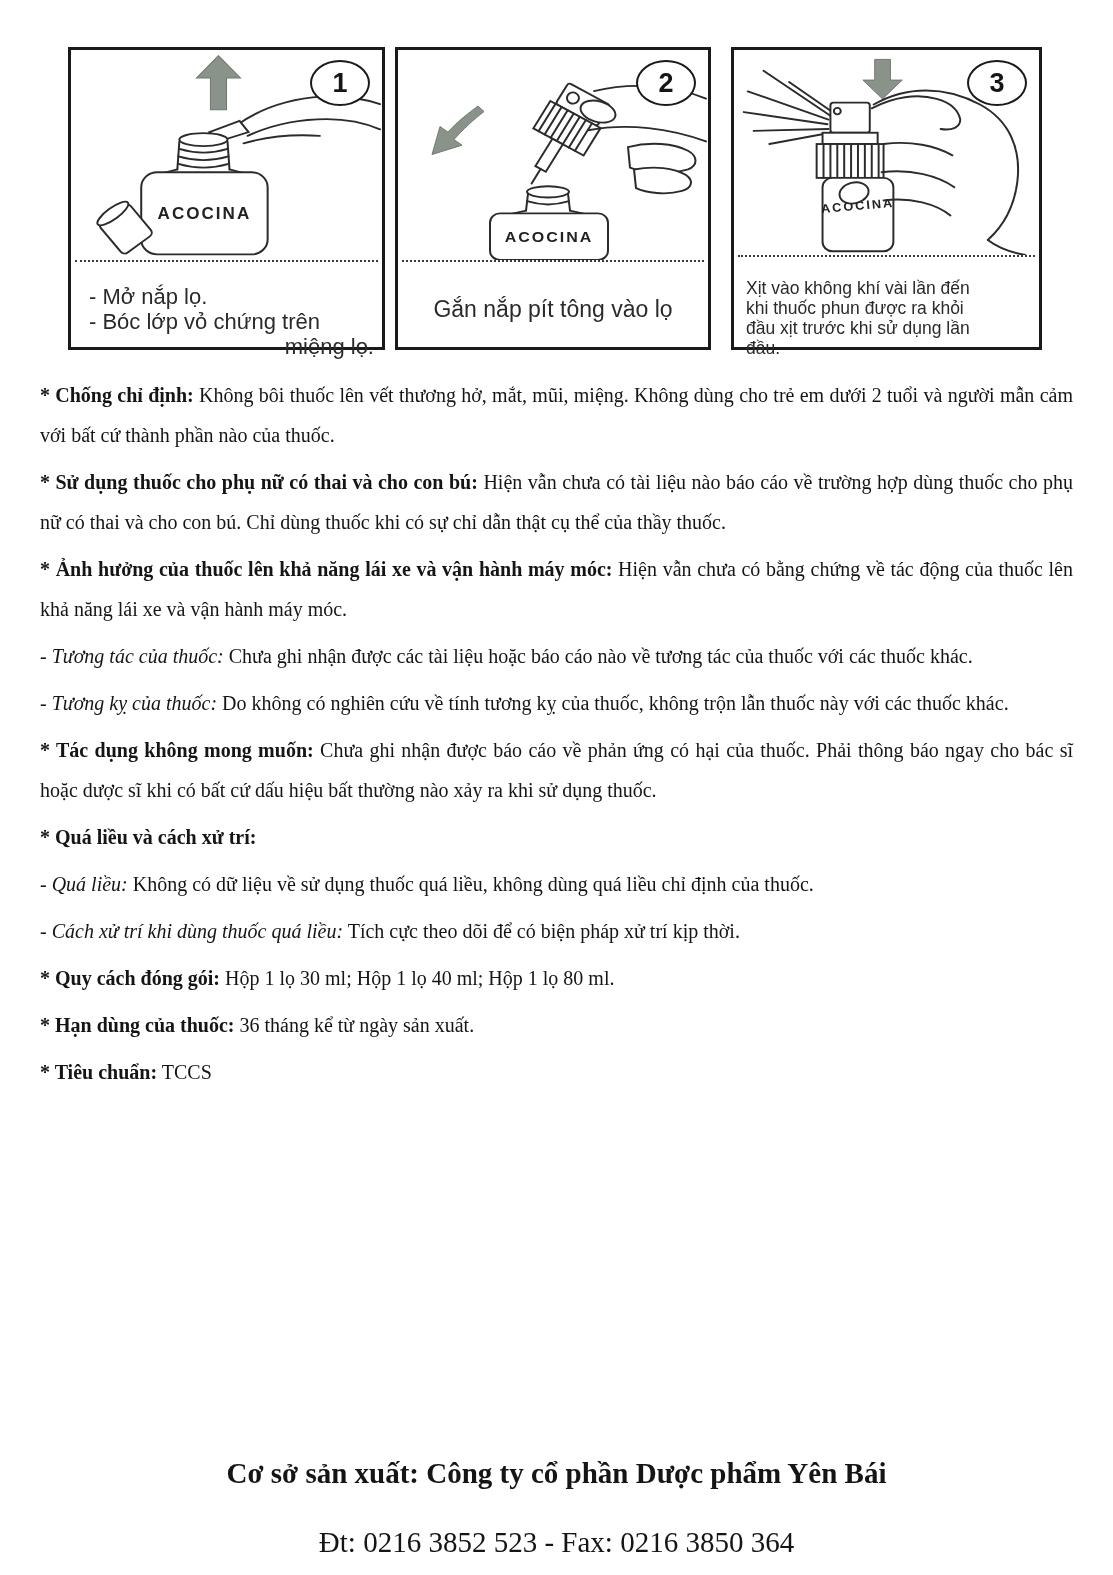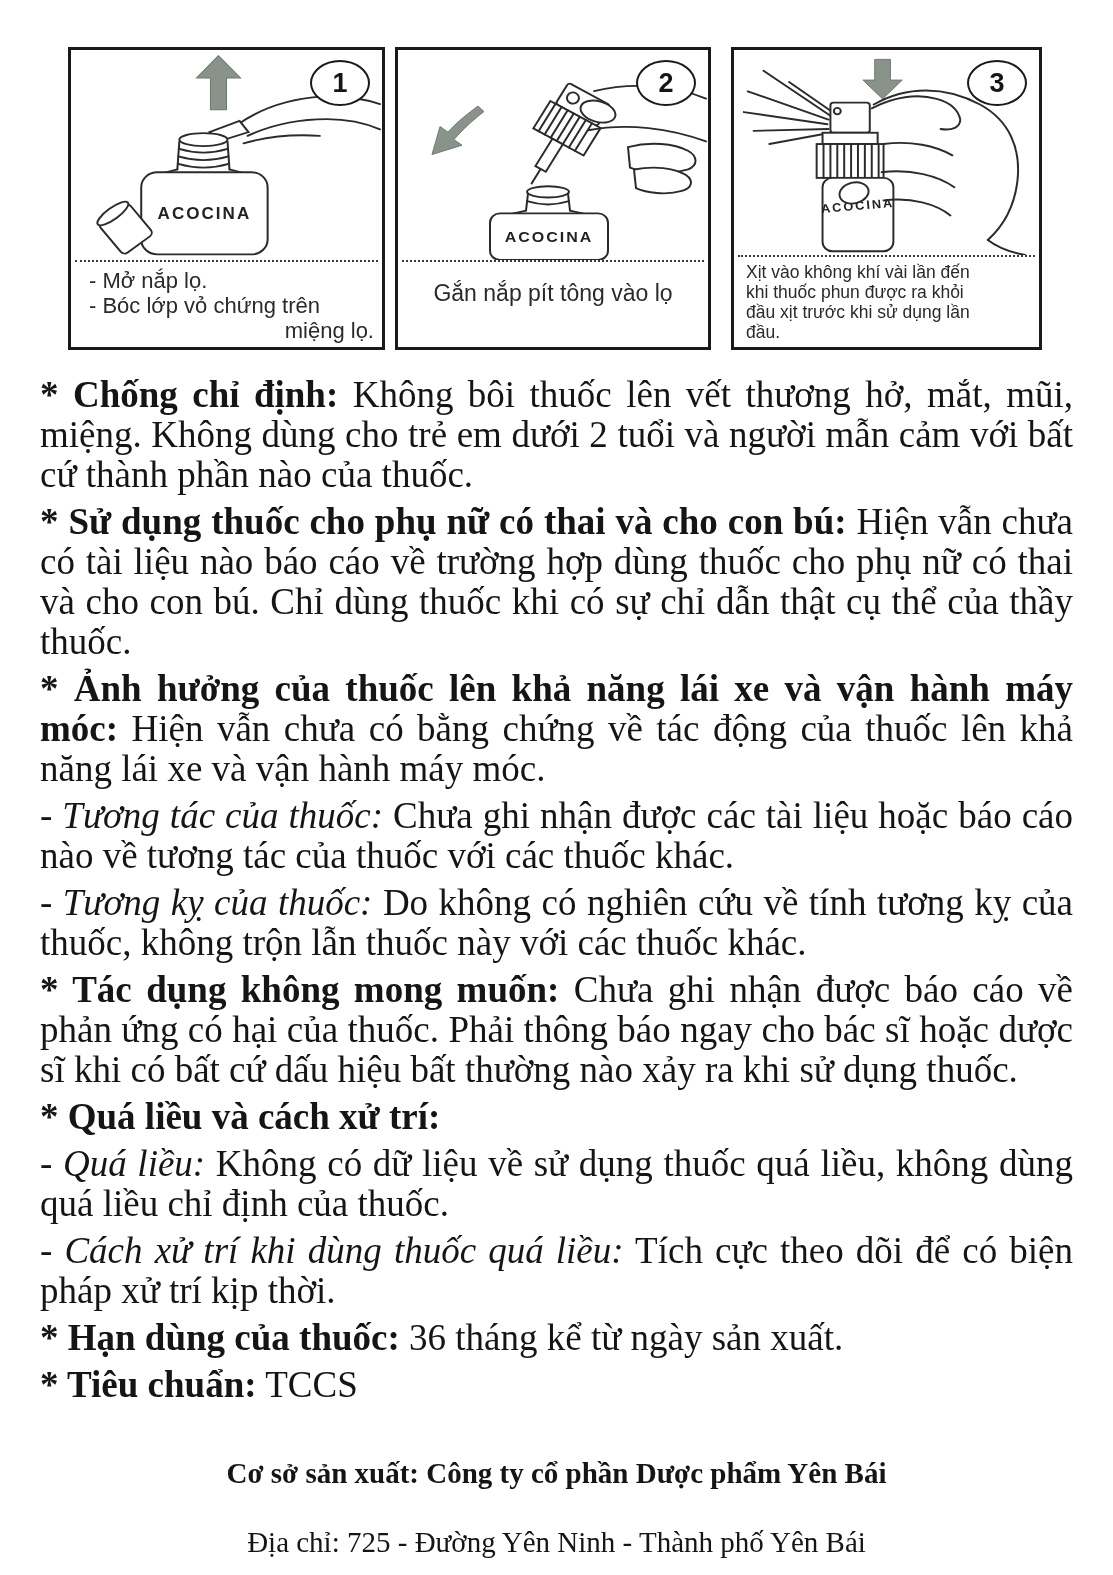--- a/index.html
+++ b/index.html
@@ -10,29 +10,29 @@
   .panels-row{position:absolute;top:47px;left:68px;display:flex;}
   .panel{border:3px solid #1a1a1a;background:#fff;box-sizing:border-box;height:303px;position:relative;}
   .panel-1{width:317px;margin-right:10px;}
   .panel-2{width:316px;margin-right:20px;}
   .panel-3{width:311px;}
   .panel svg{display:block;width:100%;}
   .step-circle{position:absolute;top:10px;right:12px;width:56px;height:42px;
       border:2.5px solid #1a1a1a;border-radius:50%;display:flex;align-items:center;justify-content:center;
       font-family:"Liberation Sans",sans-serif;font-weight:bold;font-size:27px;background:#fff;}
   .panel-divider{border-top:2px dotted #3a3a3a;margin:0 4px;}
-  .panel-caption{font-family:"Liberation Sans",sans-serif;color:#2a2a2a;}
+  .panel-caption{font-family:"Liberation Sans",sans-serif;color:#2a2a2a;margin-top:16px;}
   .panel-1 .panel-caption{font-size:22px;line-height:25px;padding:6px 8px 0 18px;}
   .panel-1 .cap-indent{padding-left:22px;text-align:right;}
   .panel-2 .panel-caption{font-size:23px;line-height:26px;padding:18px 4px 0 4px;text-align:center;}
   .panel-3 .panel-caption{font-size:17.5px;line-height:20px;padding:5px 8px 0 12px;}
 
   
   .doc-body{position:absolute;top:375px;left:40px;width:1033px;}
-  .para{font-size:37px;line-height:40px;text-align:justify;margin:0 0 7px 0;}
+  .para{font-size:20px;line-height:40px;text-align:justify;margin:0 0 7px 0;}
   .lead-b{font-weight:bold;}
   .lead-i{font-style:italic;}
   .para sup{font-size:0.58em;vertical-align:super;line-height:0;}
 
   
   .doc-footer{position:absolute;top:1424px;left:0;width:1113px;text-align:center;}
   .footer-line{font-size:29px;line-height:40px;margin-top:29px;}
   .footer-bold{font-weight:bold;}
 
   
@@ -168,24 +168,24 @@
   <p class="para"><span class="lead-i">- Tương kỵ của thuốc:</span><span> Do không có nghiên cứu về tính tương kỵ của thuốc, không trộn lẫn thuốc này với các thuốc khác.</span></p>
 
   <p class="para"><span class="lead-b">* Tác dụng không mong muốn:</span><span> Chưa ghi nhận được báo cáo về phản ứng có hại của thuốc. Phải thông báo ngay cho bác sĩ hoặc dược sĩ khi có bất cứ dấu hiệu bất thường nào xảy ra khi sử dụng thuốc.</span></p>
 
   <p class="para"><span class="lead-b">* Quá liều và cách xử trí:</span><span></span></p>
 
   <p class="para"><span class="lead-i">- Quá liều:</span><span> Không có dữ liệu về sử dụng thuốc quá liều, không dùng quá liều chỉ định của thuốc.</span></p>
 
   <p class="para"><span class="lead-i">- Cách xử trí khi dùng thuốc quá liều:</span><span> Tích cực theo dõi để có biện pháp xử trí kịp thời.</span></p>
 
+  <p class="para"><span class="lead-b">* Quy cách đóng gói:</span><span> Hộp 1 lọ 30 ml; Hộp 1 lọ 40 ml; Hộp 1 lọ 80 ml.</span></p>
 
 
   <p class="para"><span class="lead-b">* Hạn dùng của thuốc:</span><span> 36 tháng kể từ ngày sản xuất.</span></p>
 
   <p class="para"><span class="lead-b">* Tiêu chuẩn:</span><span> TCCS</span></p>
 </div>
 
 <div class="doc-footer">
   <div class="footer-line footer-bold">Cơ sở sản xuất: Công ty cổ phần Dược phẩm Yên Bái</div>
-  <div class="footer-line">Địa chỉ: 725 - Đường Yên Ninh - Thành phố Yên Bái</div>
   <div class="footer-line">Đt: 0216 3852 523 - Fax: 0216 3850 364</div>
 </div>
 
 </body></html>

